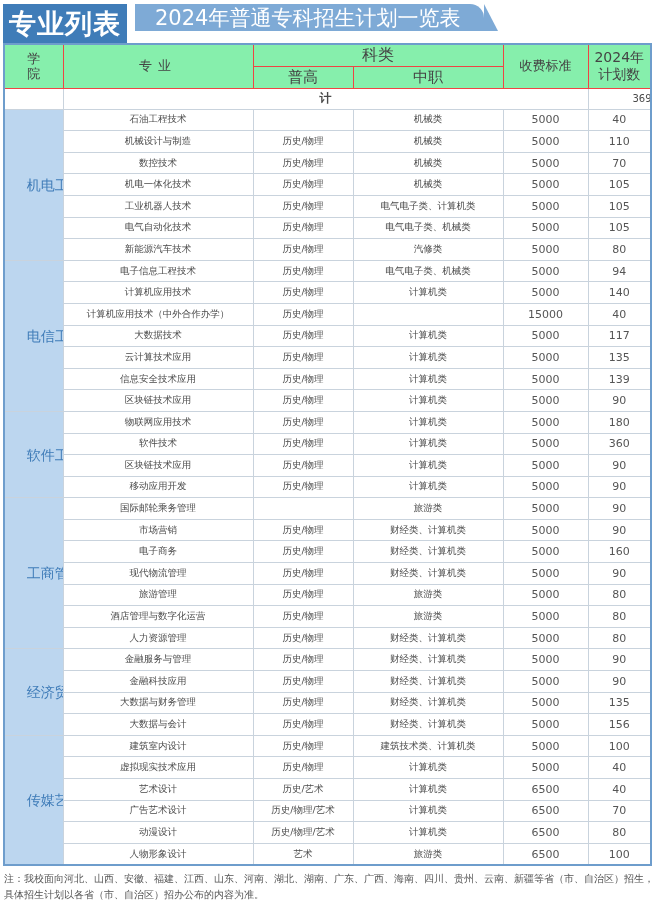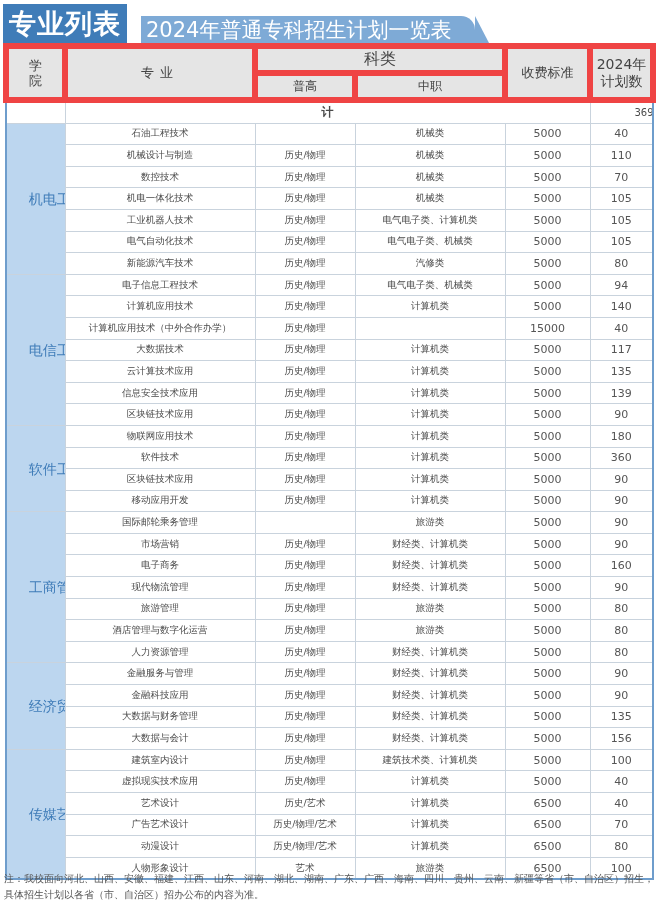--- a/index.html
+++ b/index.html
@@ -1,27 +1,27 @@
 <!DOCTYPE html>
 <html><head>
 <meta charset="utf-8">
 <style>
   html, body { margin:0; padding:0; background:#ffffff; }
   body { width:656px; height:905px; position:relative; overflow:hidden; font-family:"DejaVu Sans", "Liberation Sans", sans-serif; color:#4a4a4a; }
-  .title-bar { position:absolute; left:3px; top:4px; height:39px; display:flex; align-items:flex-end; }
+  .title-bar { position:absolute; left:3px; top:4px; height:39px; display:flex; }
   .title-main { background:#3f7cb8; color:#ffffff; font-size:27px; font-weight:bold; height:39px; line-height:39px; padding:0 6px 0 6px; letter-spacing:1px; }
-  .title-sub { position:relative; background:#7eaad6; color:#ffffff; font-size:21px; height:27px; line-height:28px; padding:0 24px 0 5px; margin-left:14px; border-top-right-radius:14px; }
+  .title-sub { position:relative; background:#7eaad6; color:#ffffff; font-size:21px; height:27px; line-height:28px; padding:0 24px 0 20px; margin-left:8px; border-top-right-radius:14px; }
   .title-sub::after { content:""; position:absolute; right:-14px; bottom:0; width:0; height:0; border-left:14px solid #7eaad6; border-top:27px solid transparent; }
   table.plan { position:absolute; left:3px; top:43px; width:647px; border-collapse:collapse; table-layout:fixed; border:2px solid #6e9dcc; font-size:9.5px; }
   table.plan td, table.plan th { border:1px solid #c9d3dd; text-align:center; padding:0; height:20.6px; overflow:hidden; white-space:nowrap; }
-  table.plan thead th { background:#e5e5e5; color:#444; font-weight:normal; border:6px solid #ef4444; }
+  table.plan thead th { background:#86efac; color:#444; font-weight:normal; border:1px solid #ef4444; }
   th.h-college { color:#3f7cb8; font-size:13px; line-height:15px; }
   th.h-major { font-size:13px; letter-spacing:6px;margin-left:18px; }
   th.h-cat { font-size:16px; height:22px; }
-  th.h-sub { font-size:12px; height:22px; }
+  th.h-sub { font-size:15px; height:22px; }
   th.h-fee { font-size:13px; }
   th.h-plan { font-size:14px; line-height:17px; }
   tr.total td { background:#ffffff; font-size:12px; font-weight:bold; height:20px; }
   tr.total td.total-num { font-weight:normal; font-size:10px;padding-left:44px; }
   td.college { background:#bcd6ef; color:#3f7cb8; font-size:14px; line-height:16px; white-space:normal; border:1px solid #94b4d6; }
   td.college span { display:inline-block; width:14px; word-break:break-all; }
   tbody tr.row:nth-of-type(even) td.cell { background:#ffffff; }
   tbody tr.row td.cell { background:#f5f7f9; }
   tbody tr.row.alt td.cell { background:#ffffff; }
   td.num { font-size:11px; color:#555; }

